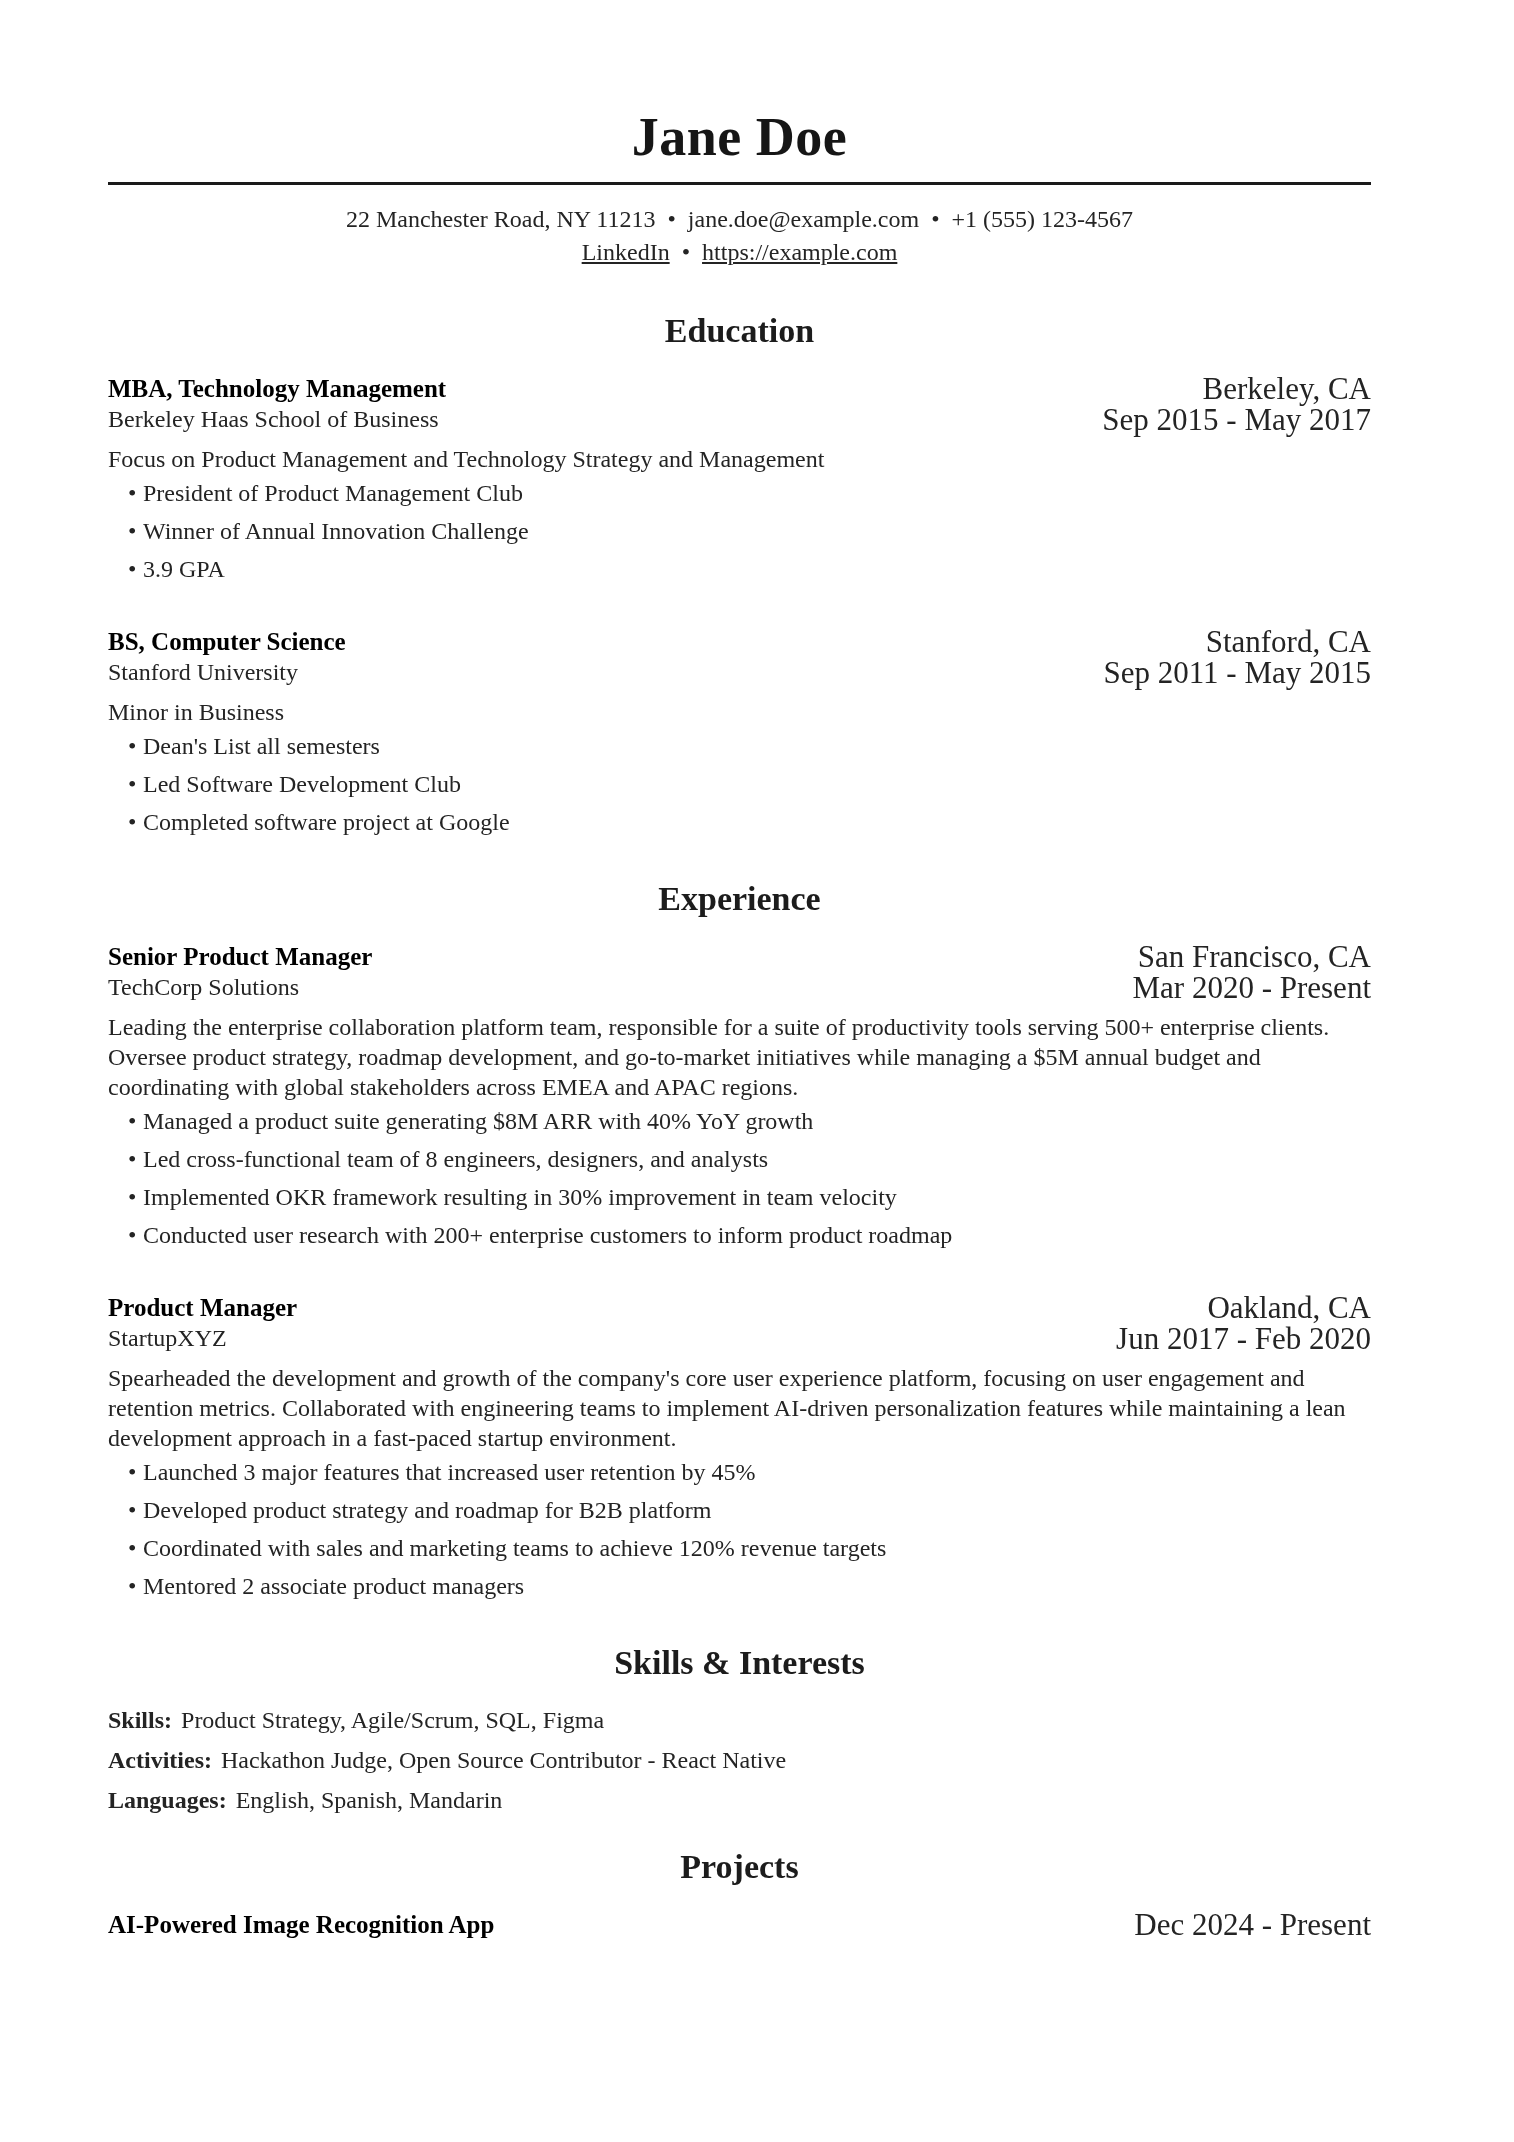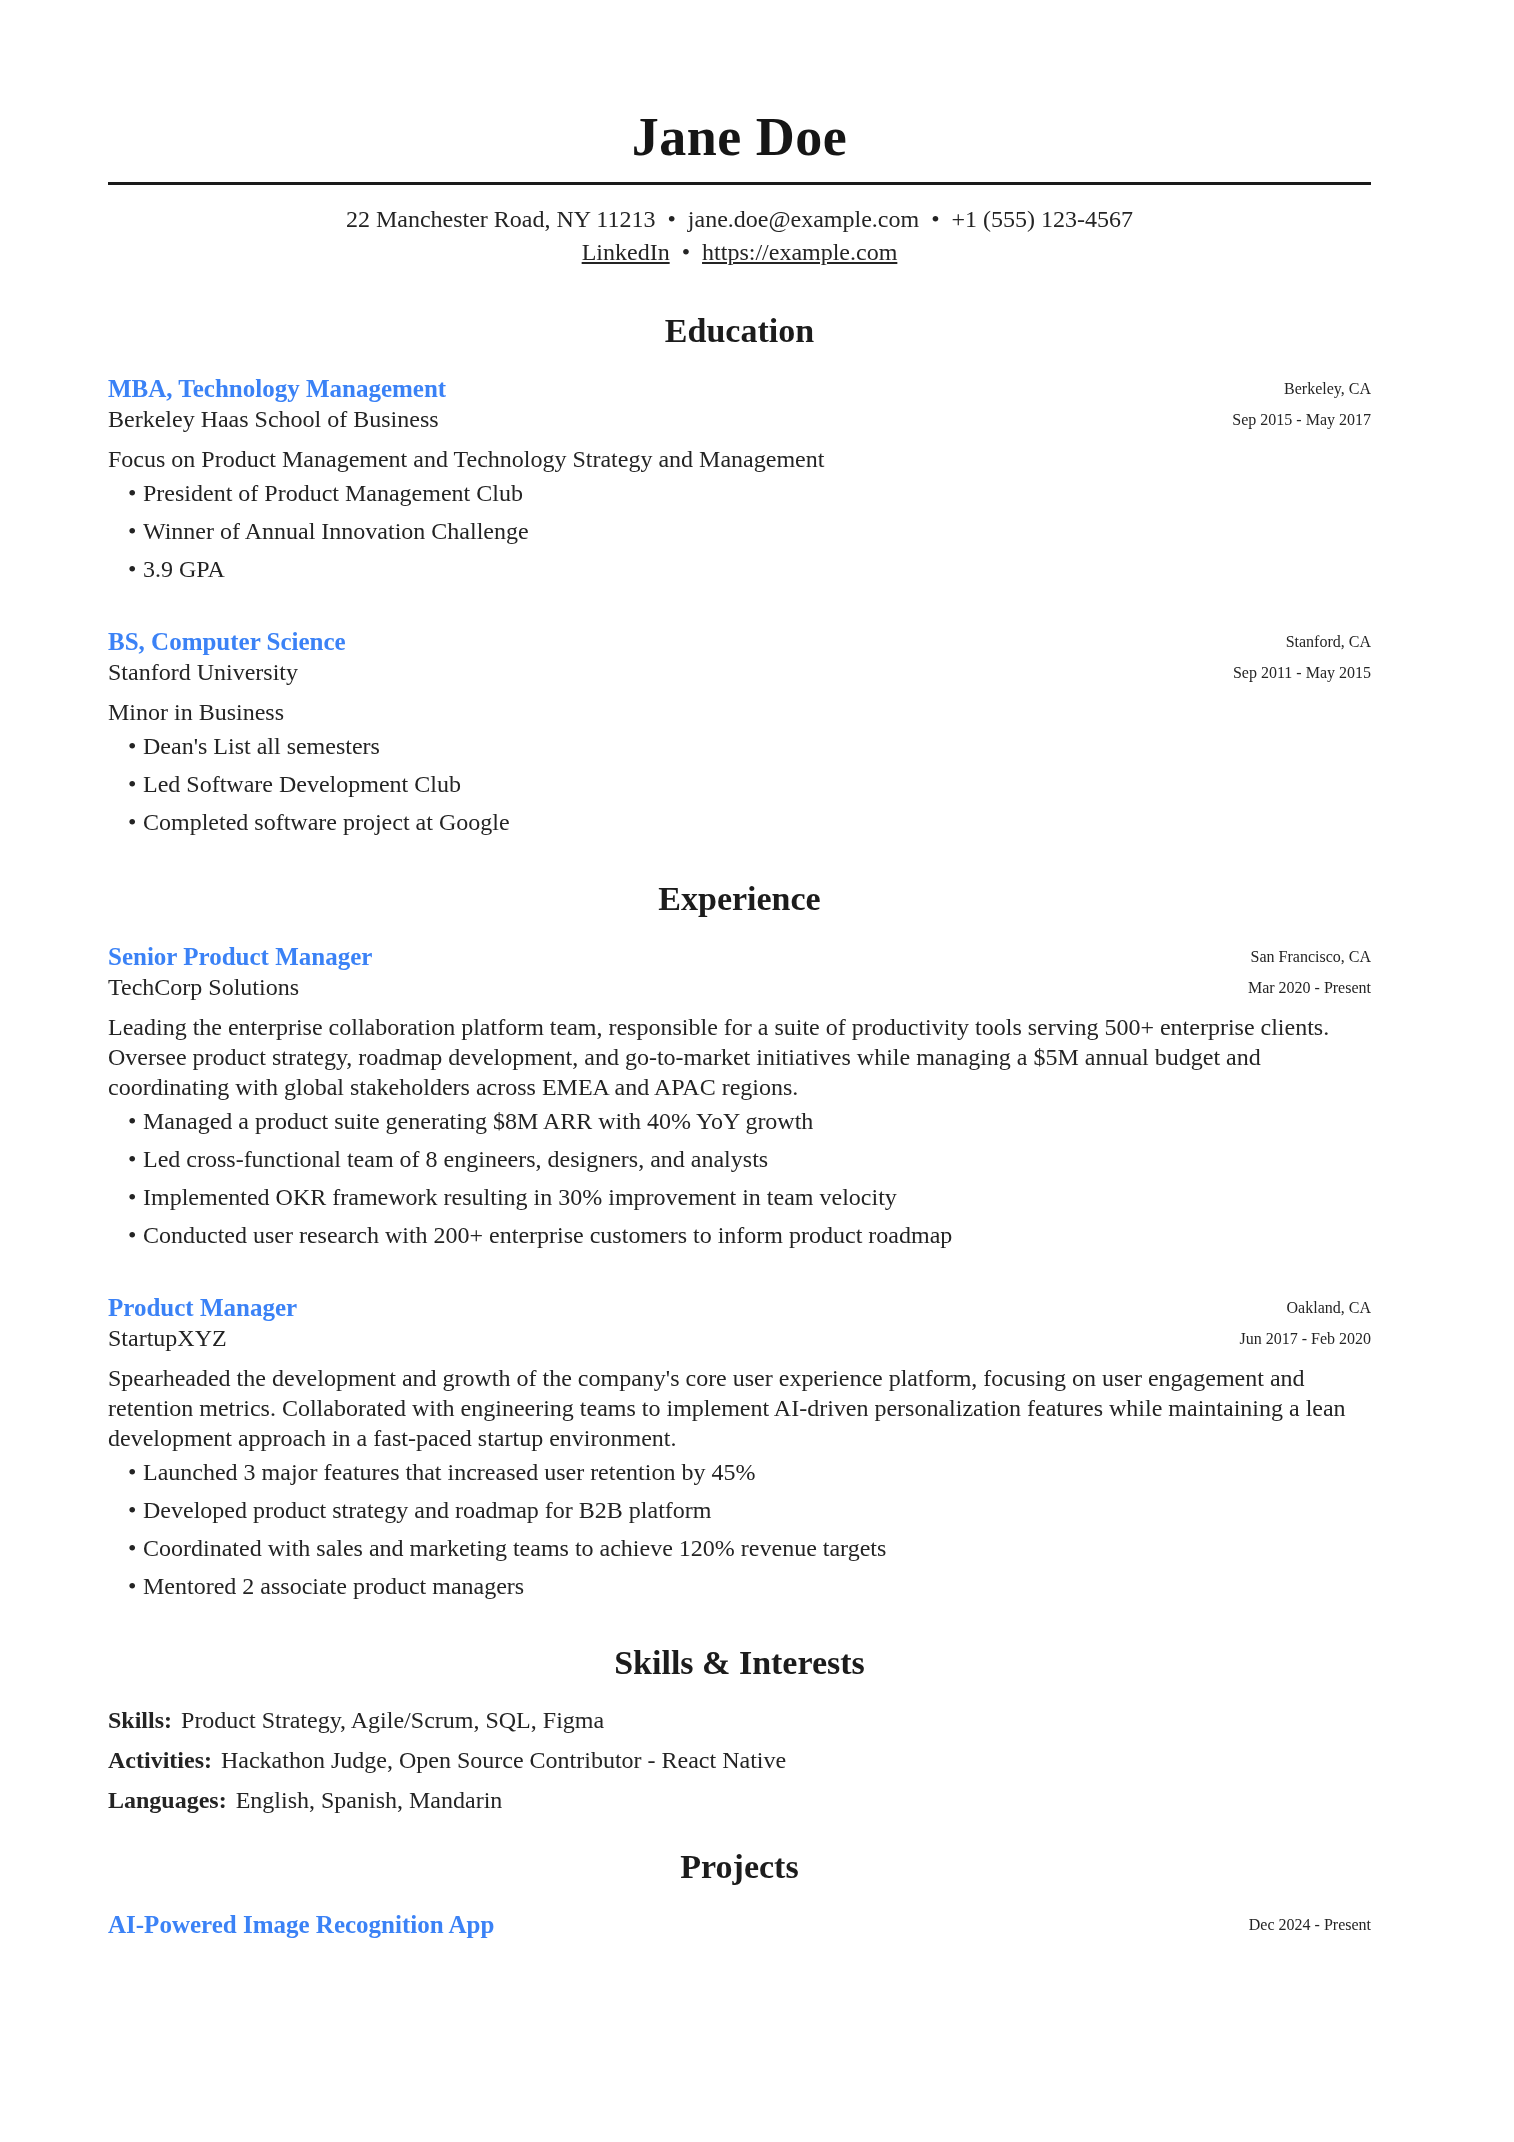--- a/index.html
+++ b/index.html
@@ -36,23 +36,23 @@
     font-size: 34px; line-height: 40px; font-weight: 700;
     text-align: center; color: #1c1c1c;
     margin: 42px 0 22px 0;
   }
   section.projects h2.section-heading { margin-top: 32px; }
 
   .entry { margin: 0; }
   .entry + .entry { margin-top: 42px; }
 
   .entry-head { display: flex; justify-content: space-between; align-items: flex-start; }
-  .entry-title { font-size: 25px; line-height: 31px; font-weight: 700; color: #3b82f6; }
+  .entry-title { font-size: 25px; line-height: 31px; font-weight: 700; color: #000000; }
   .entry-org { font-size: 24px; line-height: 31px; }
-  .entry-right { text-align: right; font-size: 16px; line-height: 31px; white-space: nowrap; }
+  .entry-right { text-align: right; font-size: 31px; line-height: 31px; white-space: nowrap; }
 
   .entry-summary { margin: 9px 0 0 0; font-size: 24px; line-height: 30px; }
 
   ul.bullets { margin: 4px 0 0 0; padding: 0; list-style: none; }
   ul.bullets li {
     position: relative; padding-left: 35px;
     font-size: 24px; line-height: 30px;
     margin: 0 0 8px 0;
   }
   ul.bullets li::before { content: "\2022"; position: absolute; left: 20px; top: 0; }

